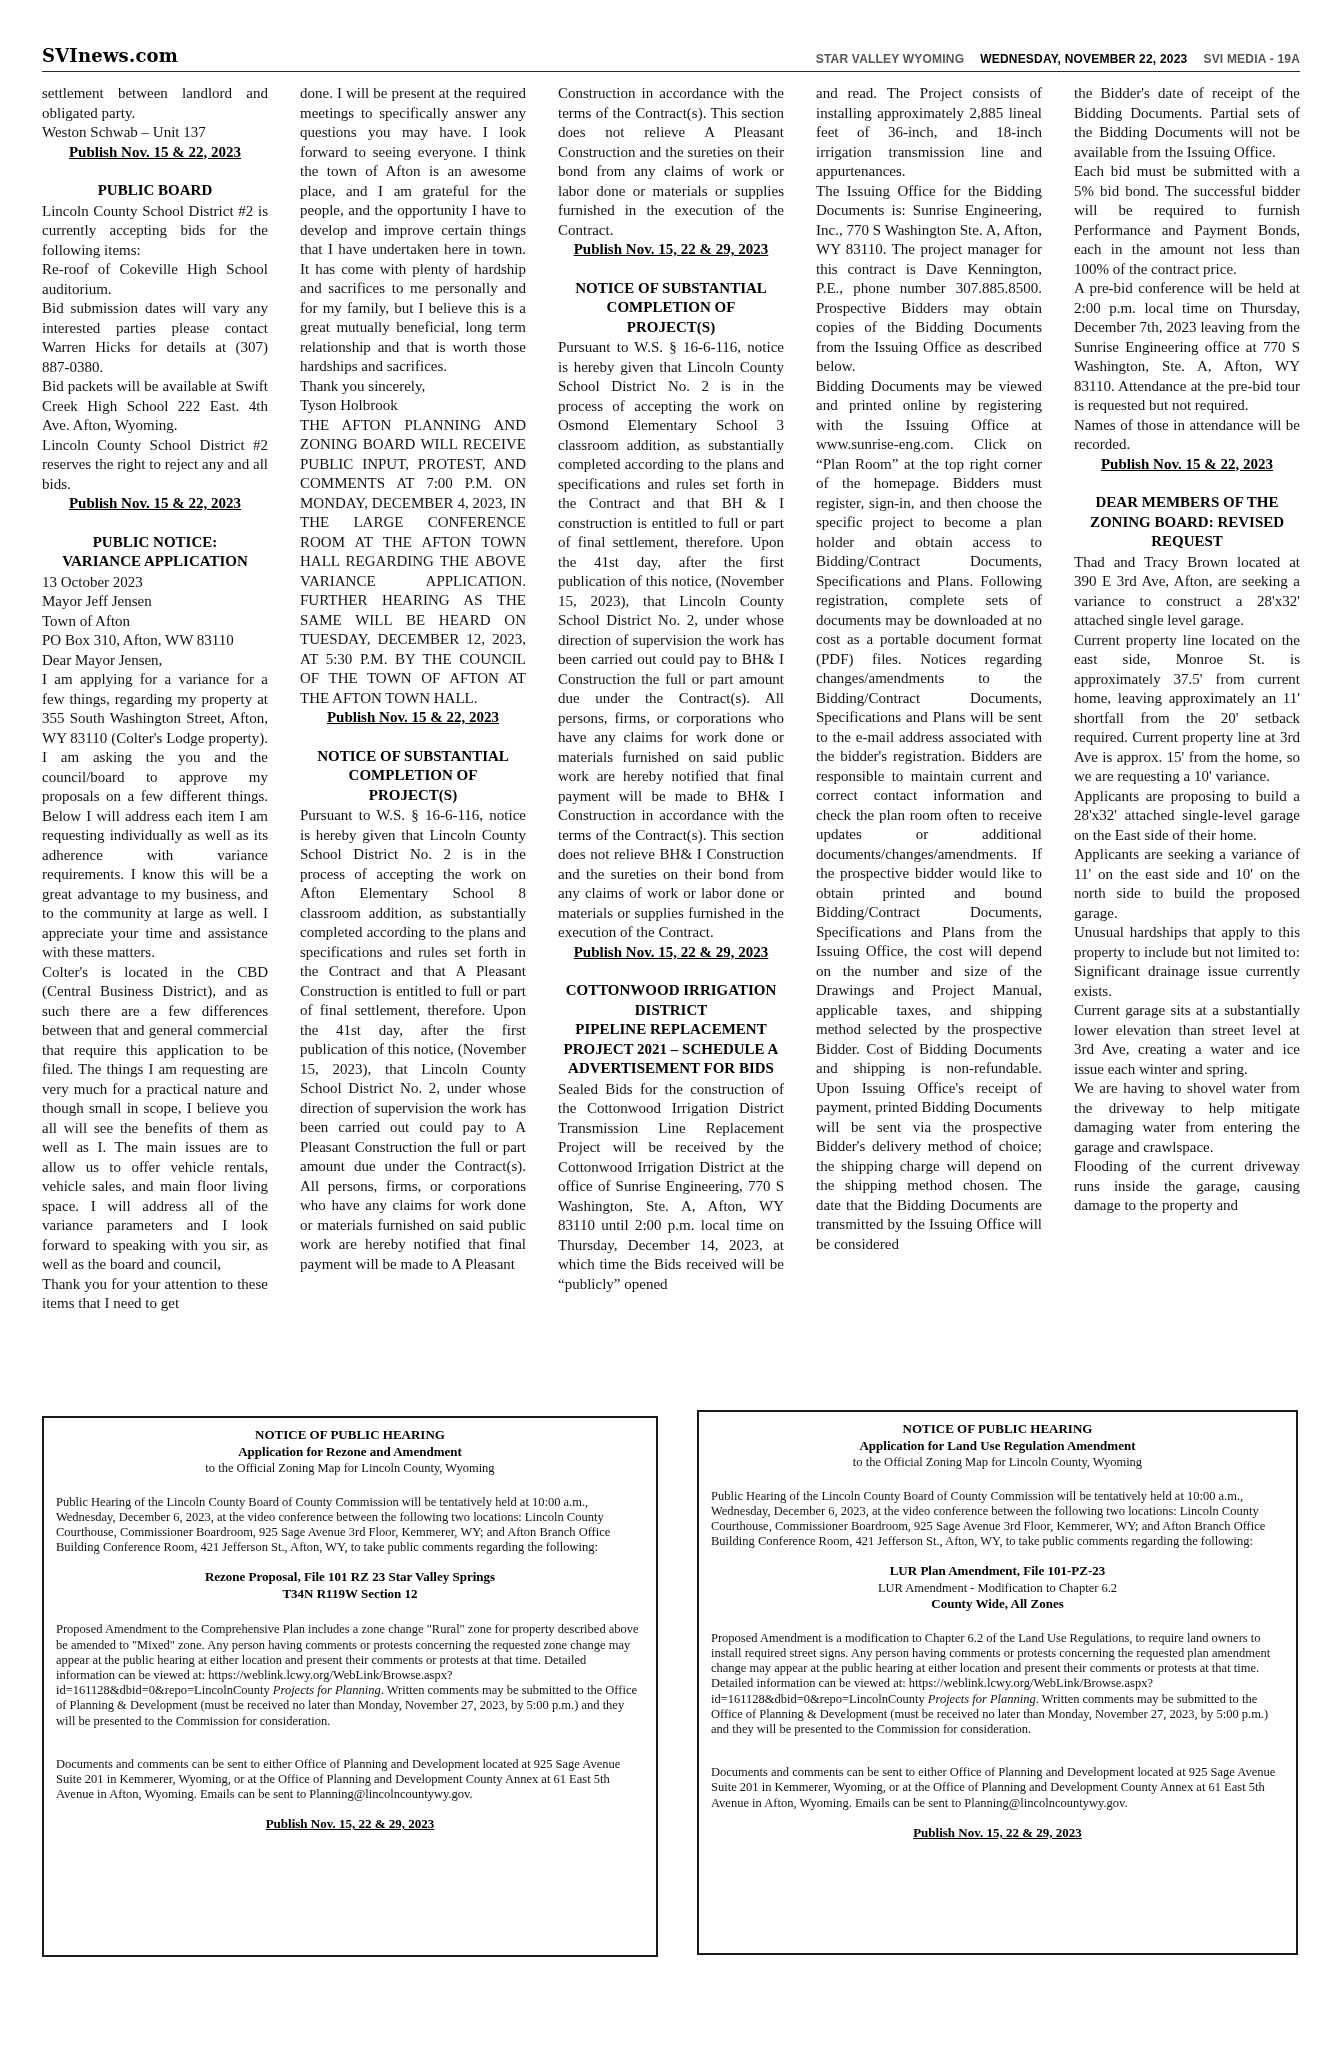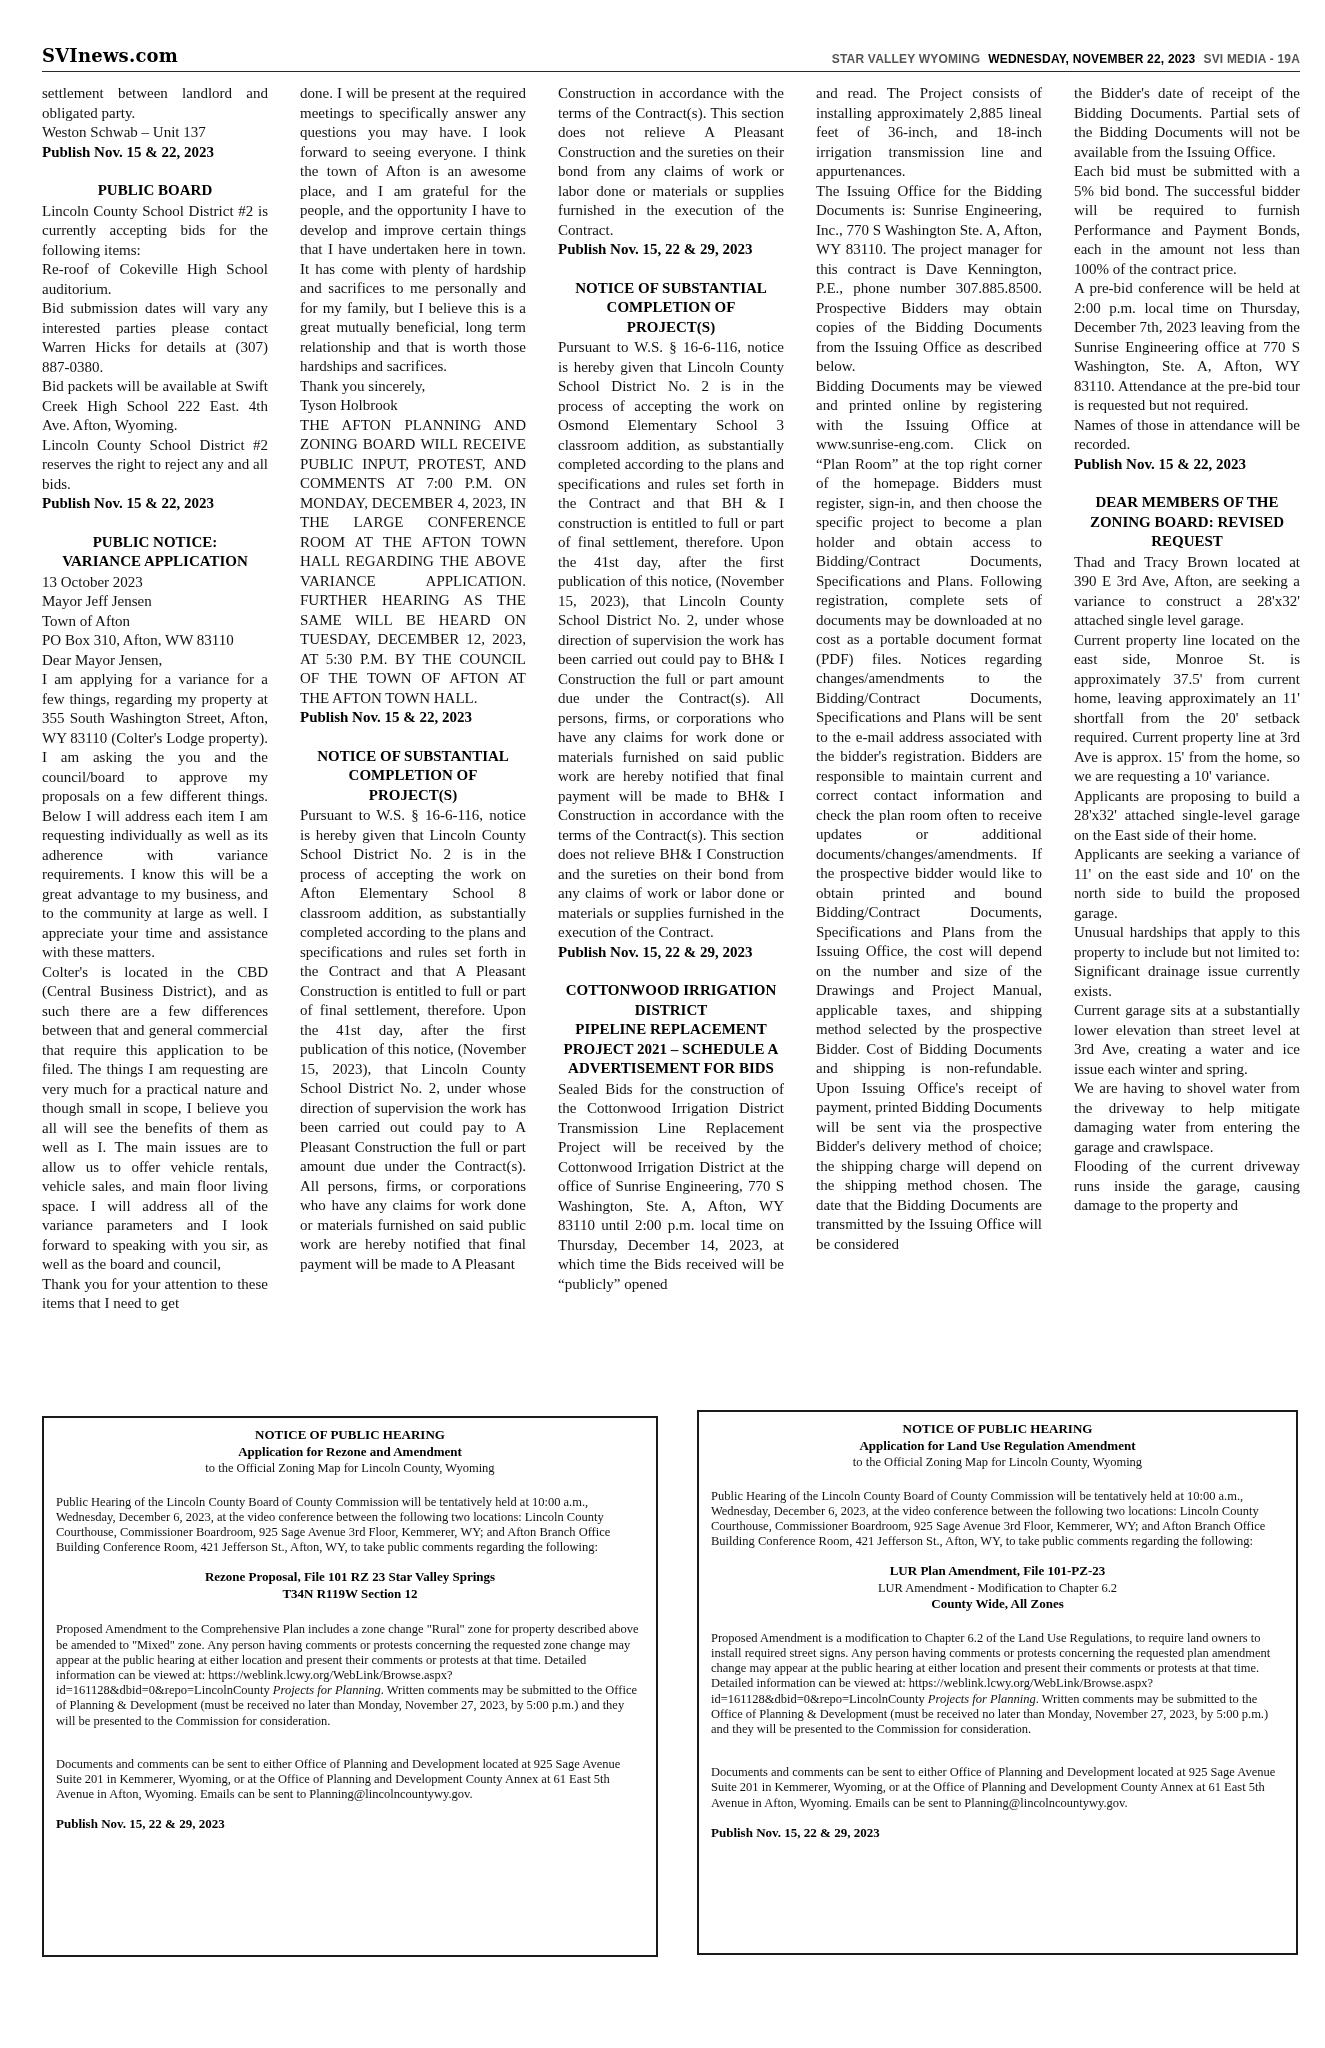--- a/index.html
+++ b/index.html
@@ -2,28 +2,28 @@
 <html><head>
 <meta charset="utf-8">
 <style>
   * { margin:0; padding:0; box-sizing:border-box; }
   html,body { background:#ffffff; }
   body { width:1325px; height:2048px; overflow:hidden; font-family:"Liberation Serif", serif; color:#111; }
   .page { width:1325px; height:2048px; padding:44px 25px 0 42px; position:relative; }
   header.topbar { display:flex; justify-content:space-between; align-items:flex-end; height:22px; }
   .masthead { font-family:"DejaVu Serif", serif; font-weight:bold; font-size:18px; letter-spacing:0.2px; color:#000; }
   .dateline { font-family:"Liberation Sans", sans-serif; font-size:12px; color:#555; font-weight:700; letter-spacing:0.2px; }
-  .dateline .b { color:#000; font-weight:800; margin:0 8px; }
+  .dateline .b { color:#000; font-weight:800; margin:0 16px; }
   .rule { border-top:1.5px solid #2a2a2a; margin-top:5px; }
   .cols { margin-top:12px; height:1312px; display:flex; gap:32px; overflow:hidden; }
   .col { flex:1 1 0; font-size:15px; line-height:19.5px; overflow:hidden; }
   .blk.para { text-align:justify; }
   .blk.line { text-align:left; }
   .blk.heading { font-weight:bold; text-align:center; white-space:pre-line; margin:19px 0 1px 0; color:#000; }
-  .blk.publish { font-weight:bold; text-align:left; color:#000; }
+  .blk.publish { font-weight:bold; text-align:center; color:#000;text-decoration:underline; }
   .boxes { margin-top:14px; display:flex; gap:39px; }
   .box { border:2px solid #1a1a1a; height:545px; overflow:hidden; padding:9px 12px 8px 12px;
          font-size:12.5px; line-height:15.2px; color:#111; }
   .box.left  { flex:0 0 616px; margin-top:6px; height:541px; }
   .box.right { flex:0 0 601px; }
   .box .blk.center-bold { font-weight:bold; text-align:center; font-size:13px; line-height:16.5px; color:#000; }
   .box .blk.center { text-align:center; line-height:16.5px; }
   .box .blk.para-left { text-align:left; }
   .box .blk.publish { margin-top:14px; font-size:13px; }
 </style>

